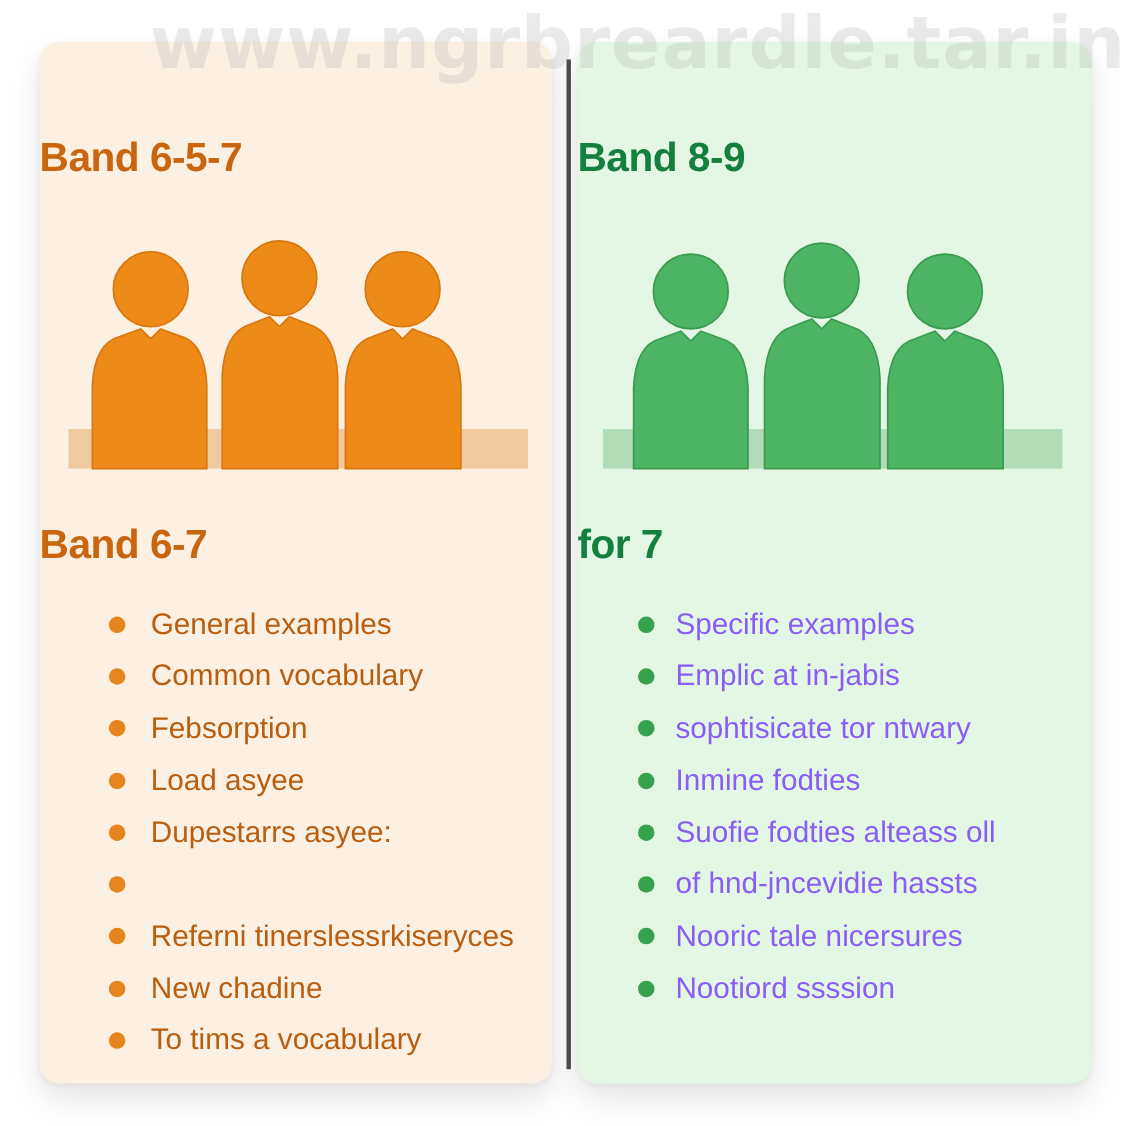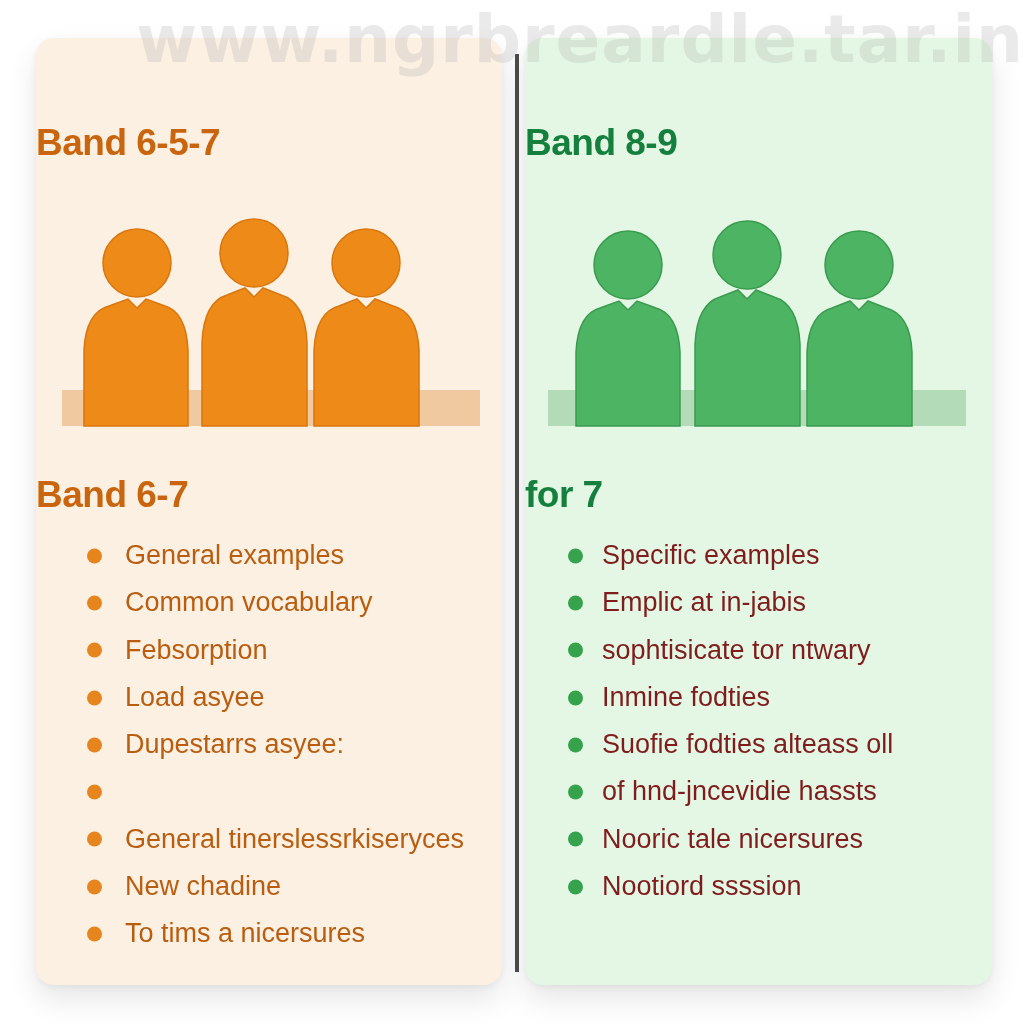--- a/index.html
+++ b/index.html
@@ -32,29 +32,29 @@
     .left .title { color: #c9650f; }
     .right .title { color: #15803d; }
     .title.top { top: 84px; }
     .title.sub { top: 424px; margin-top: 12px; }
     .people {
       position: absolute; left: 26px; top: 180px; width: 418px; height: 210px;
     }
     .right .people { left: 23px; }
     .people svg { width: 100%; height: 100%; display: block; }
     ul.items {
-      position: absolute; left: 0; top: 490px; margin: 4px; padding: 0;
+      position: absolute; left: 0; top: 490px; margin: 16px; padding: 0;
       list-style: none; width: 100%;
     }
     ul.items li {
       position: relative; height: 47.3px; line-height: 47.3px;
       font-size: 27px; white-space: nowrap;
     }
     .left ul.items li { color: #b95d10; padding-left: 85px; }
-    .right ul.items li { color: #7f1d1d; padding-left: 73px; }
+    .right ul.items li { color: #8b5cf6; padding-left: 73px; }
     .bullet {
       position: absolute; top: 50%; width: 15px; height: 15px; border-radius: 50%;
       transform: translateY(-50%);
     }
     .left .bullet { left: 47px; background: #e6841d; }
     .right .bullet { left: 39px; background: #36a24b; }
   </style>
 </head>
 <body>
 
@@ -76,23 +76,23 @@
     </svg>
   </div>
   <div class="title sub">Band 6-7</div>
   <ul class="items">
     <li><span class="bullet"></span><span>General examples</span></li>
     <li><span class="bullet"></span><span>Common vocabulary</span></li>
     <li><span class="bullet"></span><span>Febsorption</span></li>
     <li><span class="bullet"></span><span>Load asyee</span></li>
     <li><span class="bullet"></span><span>Dupestarrs asyee:</span></li>
     <li><span class="bullet"></span></li>
-    <li><span class="bullet"></span><span>General tinerslessrkiseryces</span></li>
+    <li><span class="bullet"></span><span>Referni tinerslessrkiseryces</span></li>
     <li><span class="bullet"></span><span>New chadine</span></li>
-    <li><span class="bullet"></span><span>To tims a nicersures</span></li>
+    <li><span class="bullet"></span><span>To tims a vocabulary</span></li>
   </ul>
 </div>
 
 <div class="divider"></div>
 
 <div class="card right">
   <div class="title top">Band 8-9</div>
   <div class="people">
     <svg viewBox="0 0 418 210" xmlns="http://www.w3.org/2000/svg">
       <rect x="0" y="172" width="418" height="36" fill="#b3dbb8"></rect>

